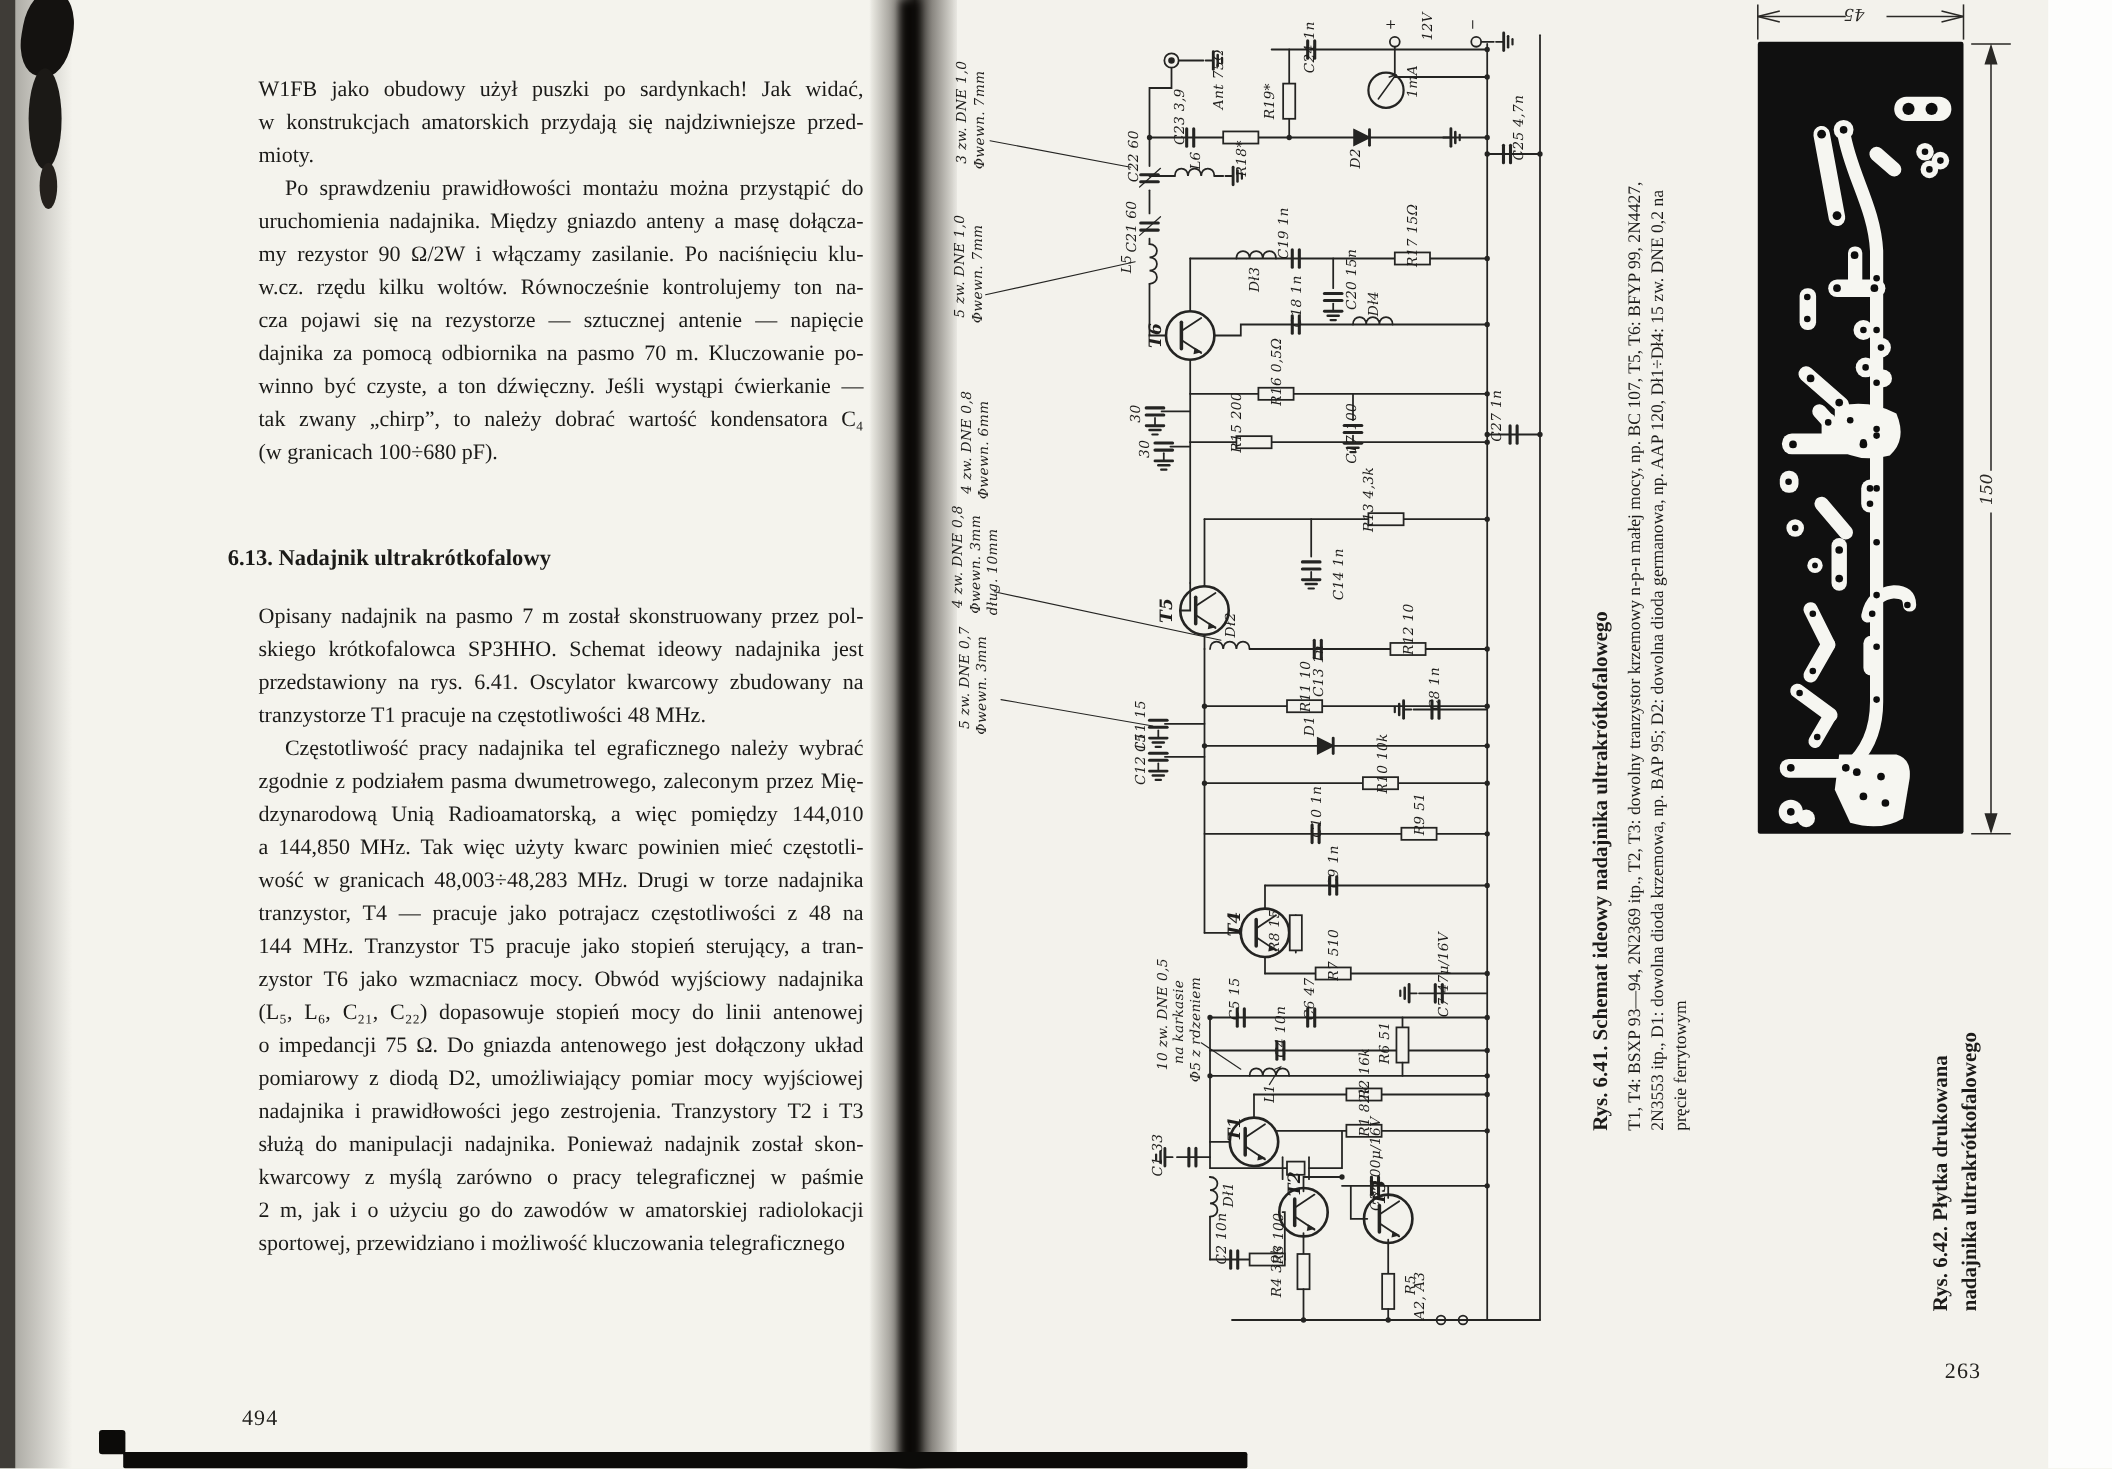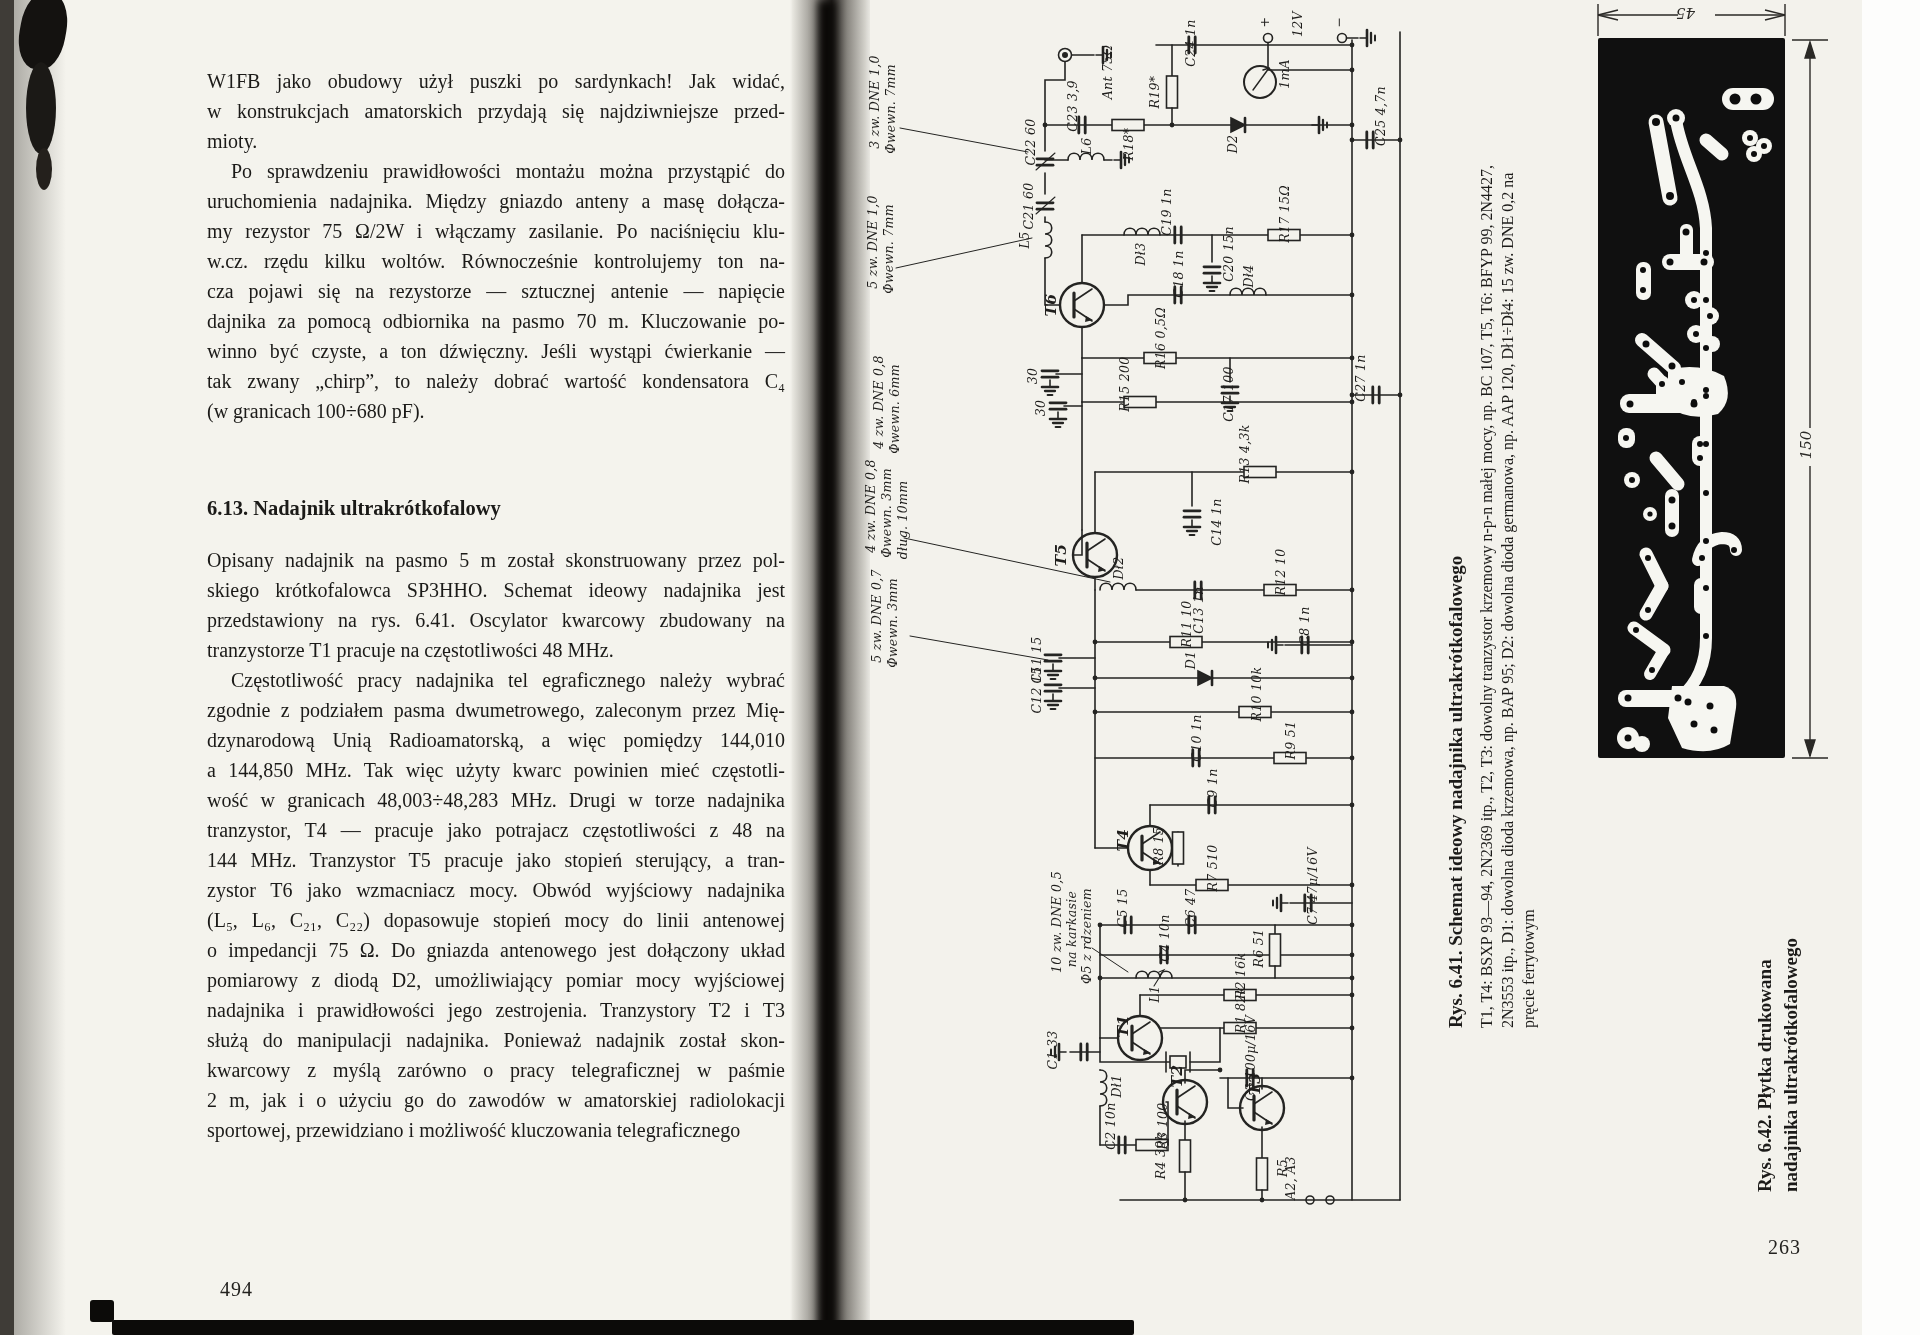--- a/index.html
+++ b/index.html
@@ -18,21 +18,21 @@
   .gutter{position:absolute;left:790px;top:0;width:80px;height:1335px;
      background:linear-gradient(90deg,rgba(35,30,25,0) 0%,rgba(35,30,25,.45) 30%,rgba(18,15,12,.9) 52%,rgba(35,30,25,.5) 72%,rgba(35,30,25,.05) 100%);}
   .gutter-core{position:absolute;left:818px;top:0;width:18px;height:1335px;background:#0a0806;filter:blur(4px);}
   .strip-bottom{position:absolute;left:112px;top:1320px;width:1022px;height:15px;background:#0c0b09;border-radius:2px;}
   .notch-bottom{position:absolute;left:90px;top:1300px;width:24px;height:22px;background:#0c0b09;border-radius:3px;}
   .edge-right-white{position:absolute;left:1862px;top:0;width:58px;height:1335px;background:#fdfdfc;}
 
   
   .lp-text{position:absolute;left:207px;top:66px;width:578px;color:#1b1a18;
      font-size:20px;line-height:30px;}
-  .line{text-align:justify;text-align-last:justify;white-space:normal;}
+  .line{text-align:justify;text-align-last:justify;white-space:normal;margin-left:28px;}
   .line.last{text-align-last:left;}
   .line.first{text-indent:24px;}
   .heading{font-weight:700;font-size:20.5px;line-height:26px;margin:69px 0 24px 0;}
   .pagenum{position:absolute;font-size:20px;color:#23221f;letter-spacing:1px;}
 
   
   .schematic{position:absolute;left:860px;top:10px;width:560px;height:1200px;}
   .schematic svg{position:absolute;left:0;top:0;}
   .slabel{position:absolute;white-space:nowrap;color:#1f1e1c;
      font:italic 12.5px "DejaVu Serif",serif;letter-spacing:.3px;
@@ -72,31 +72,31 @@
 
 <div class="lp-text">
     <div>
       <div class="line">W1FB jako obudowy użył puszki po sardynkach! Jak widać,</div>
       <div class="line">w konstrukcjach amatorskich przydają się najdziwniejsze przed-</div>
       <div class="line last">mioty.</div>
     </div>
     <div>
       <div class="line first">Po sprawdzeniu prawidłowości montażu można przystąpić do</div>
       <div class="line">uruchomienia nadajnika. Między gniazdo anteny a masę dołącza-</div>
-      <div class="line">my rezystor 75 Ω/2W i włączamy zasilanie. Po naciśnięciu klu-</div>
+      <div class="line">my rezystor 90 Ω/2W i włączamy zasilanie. Po naciśnięciu klu-</div>
       <div class="line">w.cz. rzędu kilku woltów. Równocześnie kontrolujemy ton na-</div>
       <div class="line">cza pojawi się na rezystorze — sztucznej antenie — napięcie</div>
       <div class="line">dajnika za pomocą odbiornika na pasmo 70 m. Kluczowanie po-</div>
       <div class="line">winno być czyste, a ton dźwięczny. Jeśli wystąpi ćwierkanie —</div>
       <div class="line">tak zwany „chirp”, to należy dobrać wartość kondensatora C₄</div>
       <div class="line last">(w granicach 100÷680 pF).</div>
     </div>
     <div class="heading">6.13. Nadajnik ultrakrótkofalowy</div>
     <div>
-      <div class="line">Opisany nadajnik na pasmo 5 m został skonstruowany przez pol-</div>
+      <div class="line">Opisany nadajnik na pasmo 7 m został skonstruowany przez pol-</div>
       <div class="line">skiego krótkofalowca SP3HHO. Schemat ideowy nadajnika jest</div>
       <div class="line">przedstawiony na rys. 6.41. Oscylator kwarcowy zbudowany na</div>
       <div class="line last">tranzystorze T1 pracuje na częstotliwości 48 MHz.</div>
     </div>
     <div>
       <div class="line first">Częstotliwość pracy nadajnika tel egraficznego należy wybrać</div>
       <div class="line">zgodnie z podziałem pasma dwumetrowego, zaleconym przez Mię-</div>
       <div class="line">dzynarodową Unią Radioamatorską, a więc pomiędzy 144,010</div>
       <div class="line">a 144,850 MHz. Tak więc użyty kwarc powinien mieć częstotli-</div>
       <div class="line">wość w granicach 48,003÷48,283 MHz. Drugi w torze nadajnika</div>

